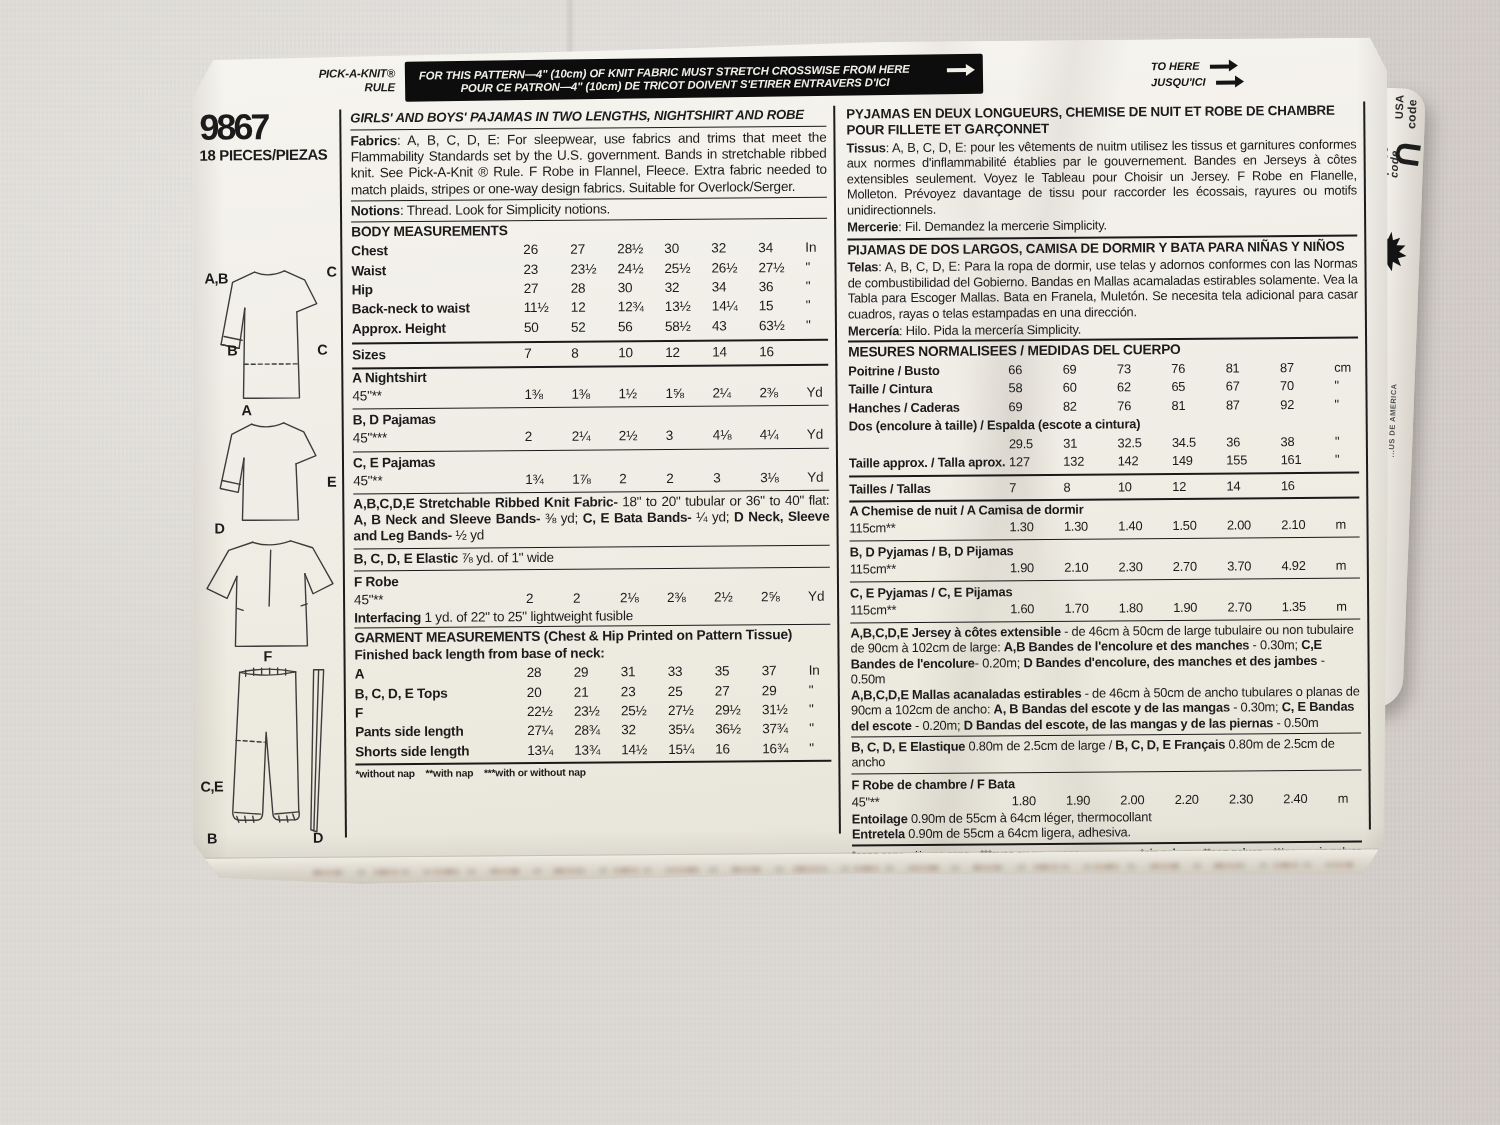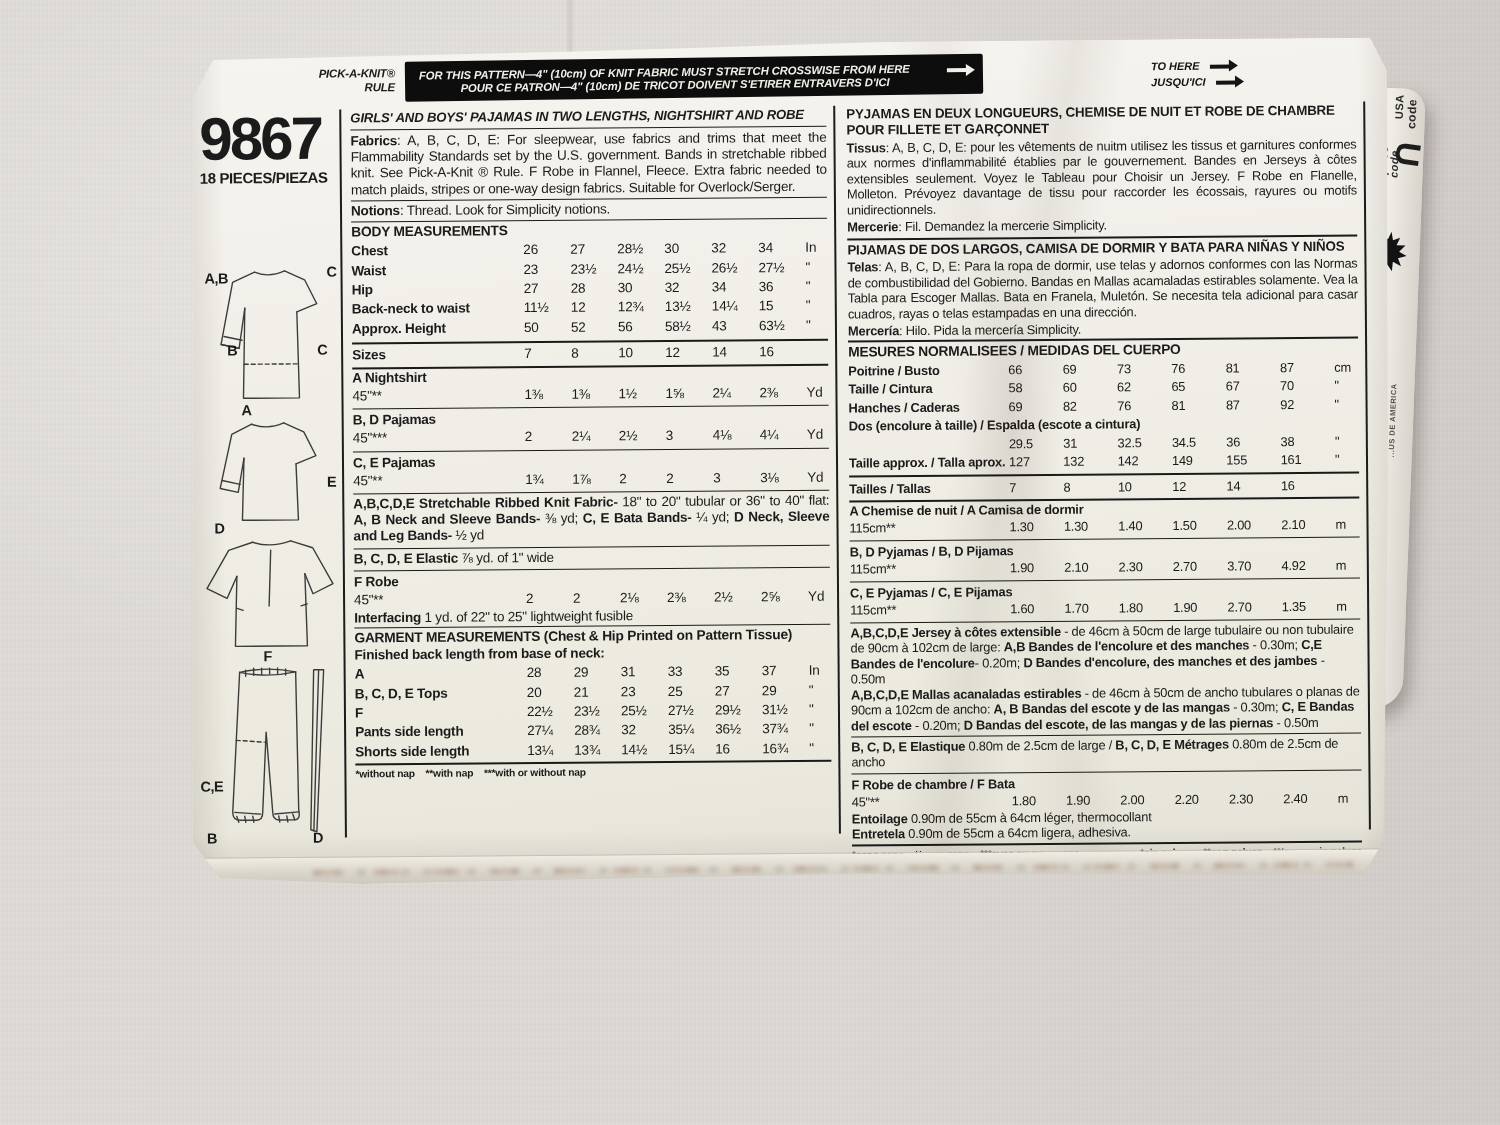--- a/index.html
+++ b/index.html
@@ -74,21 +74,21 @@
   .arr:after{content:'';position:absolute;right:-8px;top:-4.5px;border-left:9px solid currentColor;
     border-top:6.5px solid transparent;border-bottom:6.5px solid transparent;}
   .bar .bar-arrow{position:absolute;right:16px;top:14px;color:#f2efe9;}
   .tohere{position:absolute;left:964px;width:150px;top:8px;font-size:11px;font-weight:700;
     font-style:italic;line-height:1.45;color:#141414;}
   .tohere .row{display:flex;align-items:center;gap:10px;}
 
   
   .content{position:absolute;left:10px;top:64px;right:22px;bottom:46px;display:flex;}
   .margin-col{width:142px;flex:none;padding-top:0;position:relative;}
-  .pattern-number{font-size:60px;font-weight:700;letter-spacing:-3px;line-height:.95;margin-left:2px;}
+  .pattern-number{font-size:36px;font-weight:700;letter-spacing:-3px;line-height:.95;margin-left:2px;}
   .pieces{font-size:15px;font-weight:700;letter-spacing:-.4px;margin:2px 0 0 2px;}
   .fr-box{border:2px solid #222;width:116px;margin:10px 0 0 2px;padding:2px 4px;
     font-size:11.8px;font-weight:700;line-height:1.22;letter-spacing:-.3px;}
   .sketches{position:absolute;left:0;top:148px;width:142px;}
   .sk{position:relative;}
   .sk svg{display:block;}
   .sk .lab{position:absolute;font-size:14.5px;font-weight:700;letter-spacing:-.5px;}
   .s1-tl{left:6px;top:12px;} .s1-tr{right:4px;top:6px;} .s1-ml{left:28px;top:84px;}
   .s1-mr{right:14px;top:84px;} .s1-b{left:42px;bottom:-2px;}
   .s2-r{right:6px;top:58px;} .s2-bl{left:14px;bottom:0px;}
@@ -418,21 +418,21 @@
         <div class="yname">C, E Pyjamas / C, E Pijamas</div>
         <div class="mrow">
             <span class="lbl plain">115cm**</span>
             <span class="vals"><span class="v">1.60</span><span class="v">1.70</span><span class="v">1.80</span><span class="v">1.90</span><span class="v">2.70</span><span class="v">1.35</span></span>
             <span class="unit">m</span>
           </div>
       </div>
 
       <div class="sep"><span class="b">A,B,C,D,E Jersey à côtes extensible</span><span> - de 46cm à 50cm de large tubulaire ou non tubulaire de 90cm à 102cm de large: </span><span class="b">A,B Bandes de l'encolure et des manches</span><span> - 0.30m; </span><span class="b">C,E Bandes de l'encolure</span><span>- 0.20m; </span><span class="b">D Bandes d'encolure, des manches et des jambes</span><span> - 0.50m</span></div>
       <div><span class="b">A,B,C,D,E Mallas acanaladas estirables</span><span> - de 46cm à 50cm de ancho tubulares o planas de 90cm a 102cm de ancho: </span><span class="b">A, B Bandas del escote y de las mangas</span><span> - 0.30m; </span><span class="b">C, E Bandas del escote</span><span> - 0.20m; </span><span class="b">D Bandas del escote, de las mangas y de las piernas</span><span> - 0.50m</span></div>
-      <div class="sep"><span class="b">B, C, D, E Elastique</span><span> 0.80m de 2.5cm de large / </span><span class="b">B, C, D, E Métrages</span><span> 0.80m de 2.5cm de ancho</span></div>
+      <div class="sep"><span class="b">B, C, D, E Elastique</span><span> 0.80m de 2.5cm de large / </span><span class="b">B, C, D, E Français</span><span> 0.80m de 2.5cm de ancho</span></div>
 
       <div class="sep">
         <div class="yname">F Robe de chambre / F Bata</div>
         <div class="mrow">
             <span class="lbl plain">45"**</span>
             <span class="vals"><span class="v">1.80</span><span class="v">1.90</span><span class="v">2.00</span><span class="v">2.20</span><span class="v">2.30</span><span class="v">2.40</span></span>
             <span class="unit">m</span>
           </div>
         <div><span class="b">Entoilage</span><span> 0.90m de 55cm à 64cm léger, thermocollant</span></div>
         <div><span class="b">Entretela</span><span> 0.90m de 55cm a 64cm ligera, adhesiva.</span></div>

